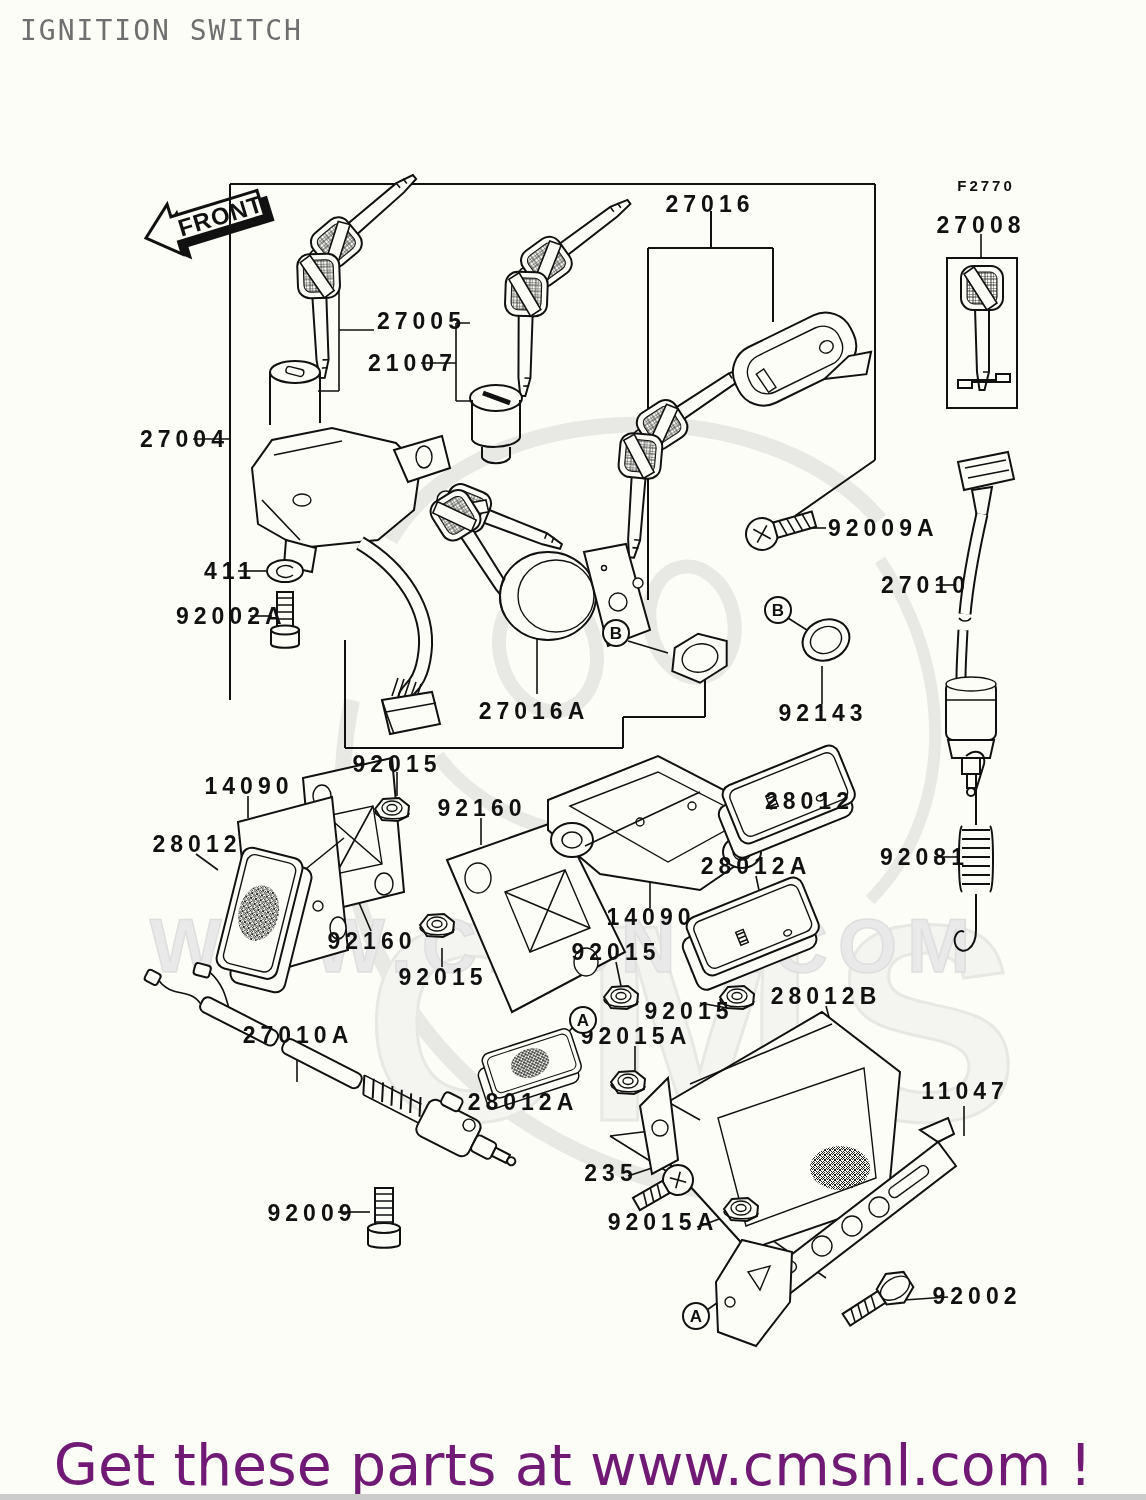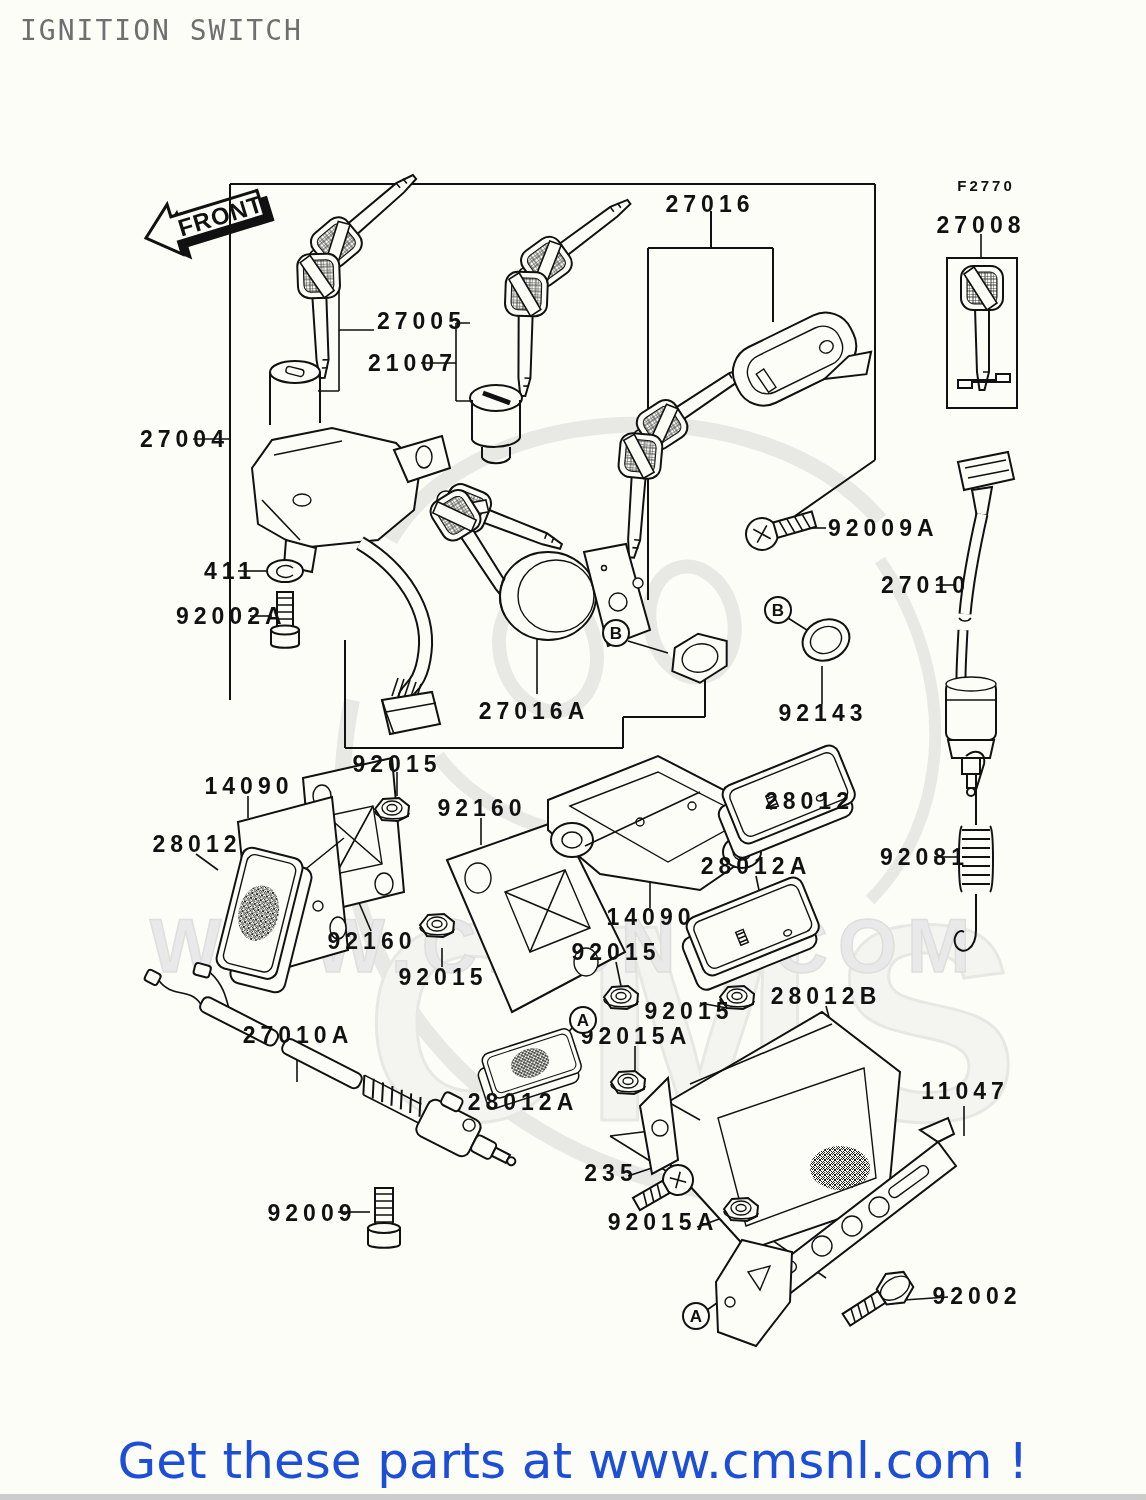--- a/index.html
+++ b/index.html
@@ -1,21 +1,21 @@
 <!DOCTYPE html>
 <html><head>
 <meta charset="utf-8">
 <style>
   html,body{margin:0;padding:0;background:#fdfdf8;}
   #page{position:relative;width:1146px;height:1500px;background:#fdfdf8;overflow:hidden;
         font-family:"Liberation Sans",sans-serif;}
   #title{position:absolute;left:20px;top:14px;font-family:"DejaVu Sans Mono",monospace;
          font-size:28px;color:#6f6f6f;letter-spacing:2px;}
   #footer{position:absolute;left:0;top:1432px;width:100%;text-align:center;
-          font-family:"DejaVu Sans",sans-serif;font-size:50px;color:#1d4ed8;}
+          font-family:"DejaVu Sans",sans-serif;font-size:57px;color:#701a75;}
   #bottomstrip{position:absolute;left:0;top:1494px;width:100%;height:6px;background:#cccccc;}
   svg text.plbl{font-family:"Liberation Sans",sans-serif;font-weight:bold;font-size:23px;
                 letter-spacing:5px;fill:#111;}
   svg text.plbl-sm{font-family:"Liberation Sans",sans-serif;font-weight:bold;font-size:15px;
                 letter-spacing:3px;fill:#111;}
   svg text.refmark{font-family:"Liberation Sans",sans-serif;font-weight:bold;font-size:17px;fill:#111;}
   svg text.wmtext{font-family:"Liberation Sans",sans-serif;font-weight:bold;font-size:76px;
                 letter-spacing:10px;fill:#e9e9e9;stroke:#dedede;stroke-width:1.5;}
   svg text.wmbig{font-family:"Liberation Sans",sans-serif;font-weight:bold;font-size:280px;
                 letter-spacing:16px;fill:#f4f4f1;stroke:#e7e7e4;stroke-width:3;}

